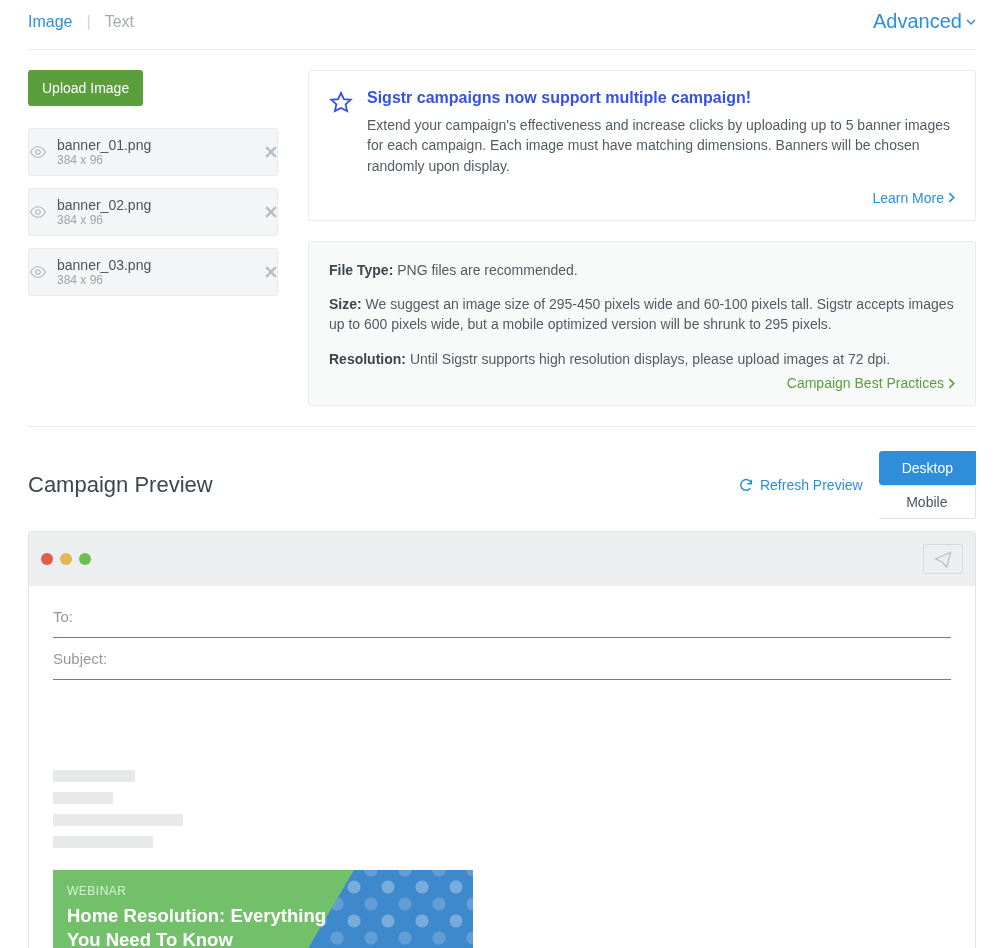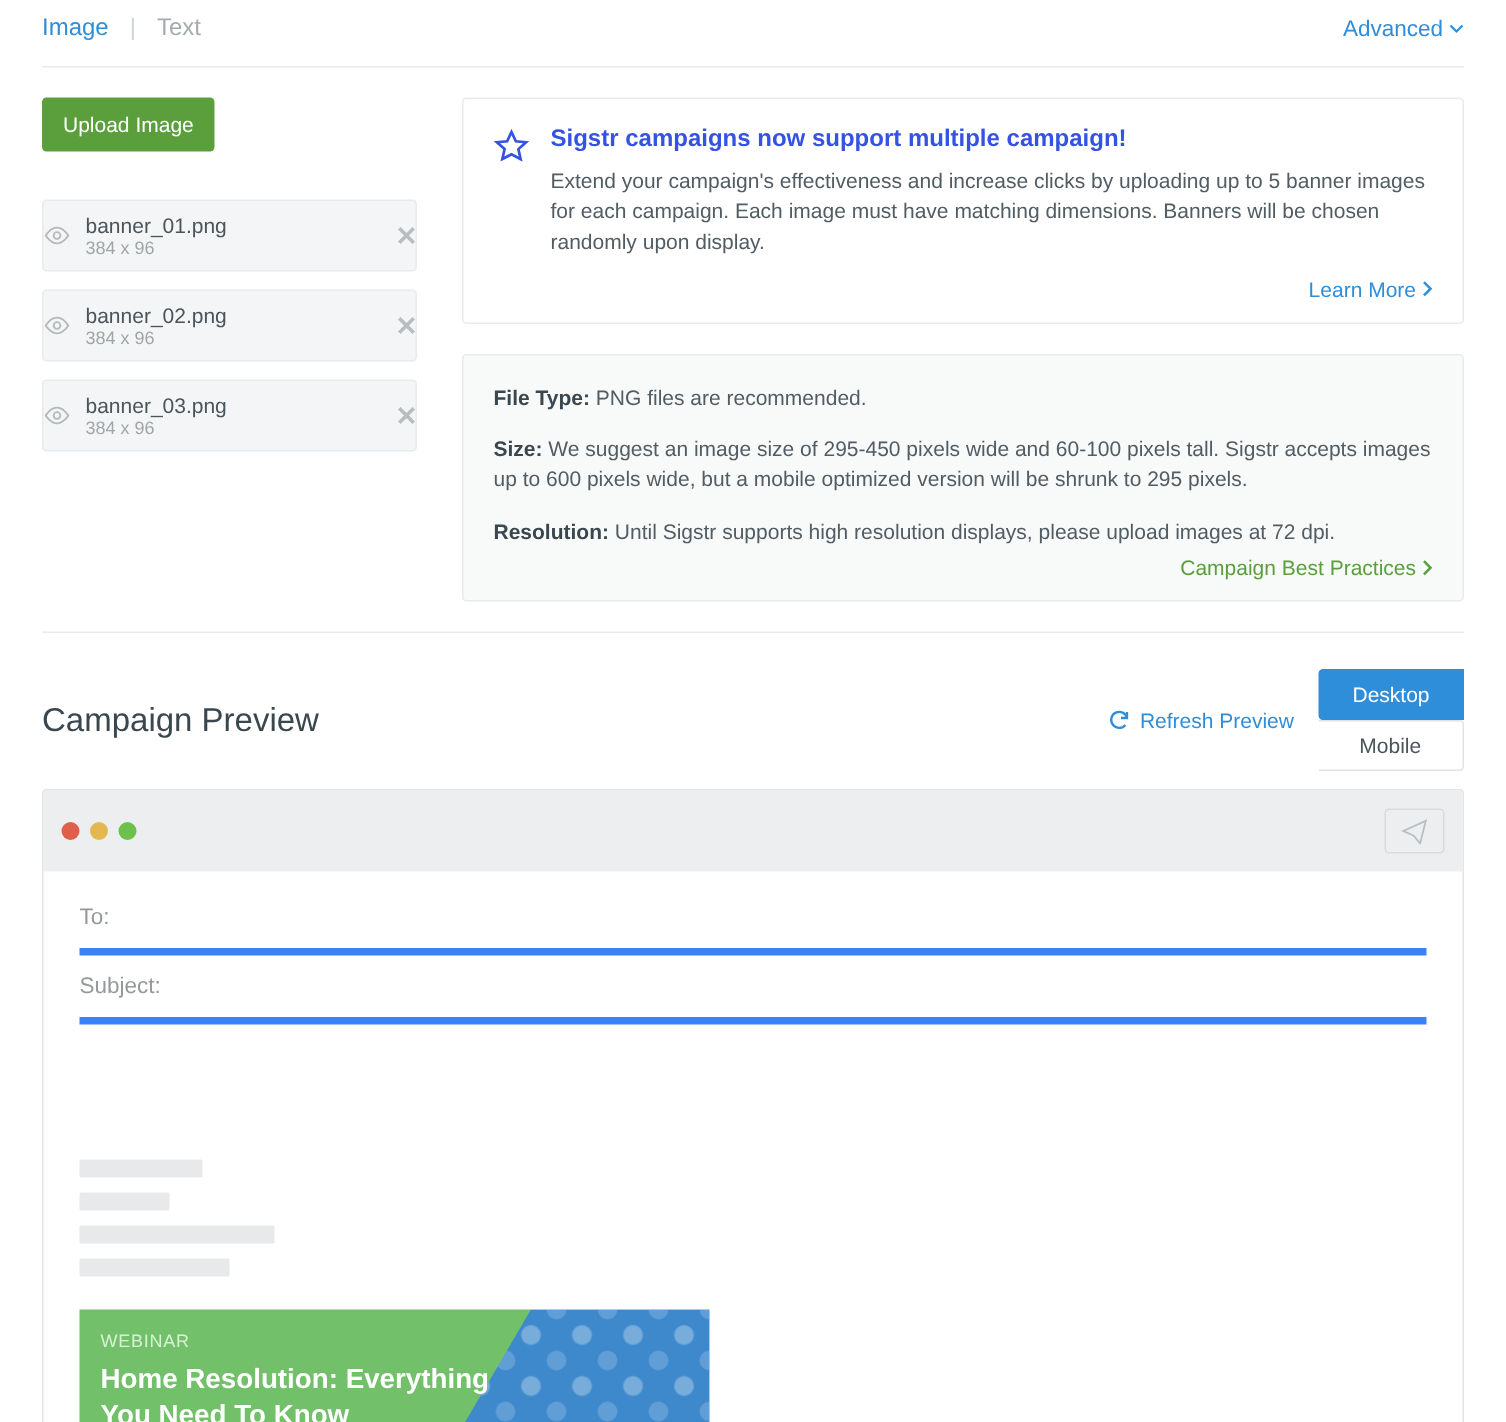--- a/index.html
+++ b/index.html
@@ -19,32 +19,32 @@
     display:flex; align-items:center; justify-content:space-between;
     padding:10px 0 16px 0;
     border-bottom:1px solid #e8eaeb;
     margin-bottom:20px;
     gap:24px;
   }
   .tabs { display:flex; align-items:center; gap:14px; font-size:16px;}
   .tab-active { color:#2f8ed9; font-weight:500; cursor:pointer;}
   .tab-inactive { color:#a6abae; cursor:pointer;}
   .tab-sep { color:#cfd3d5;}
-  .advanced { color:#2f8ed9; font-size:15px; display:flex; align-items:center; gap:4px; cursor:pointer;}
+  .advanced { color:#2f8ed9; font-size:20px; display:flex; align-items:center; gap:4px; cursor:pointer;}
   .chev { width:10px; height:10px;}
 
   
   .twocol { display:flex; gap:30px; }
   .leftcol { width:250px; flex:0 0 250px;}
   .rightcol { flex:1;}
 
   .btn-upload {
     background:#5a9f3c; color:#fff; border:none; border-radius:3px;
     padding:10px 14px; font-size:14px; font-weight:500; cursor:pointer;
-    margin-bottom:32px;
+    margin-bottom:22px;
   }
 
   .file-item {
     background:#f4f5f6; border:1px solid #e8eaeb; border-radius:3px;
     padding:8px 0; display:flex; align-items:center; gap:10px;
     margin-bottom:12px;
   }
   .file-item .eye { width:18px; height:14px; color:#b5b9bb; flex:0 0 auto;}
   .file-item .meta { flex:1;}
   .file-item .meta .fname { color:#4a555b; font-size:14px;}
@@ -82,21 +82,21 @@
   .mailbar { background:#eceeef; padding:12px; display:flex; align-items:center; justify-content:space-between;}
   .dots { display:flex; gap:7px;}
   .dot { width:12px; height:12px; border-radius:50%;}
   .dot-r { background:#e05e4c;}
   .dot-y { background:#e4b850;}
   .dot-g { background:#6dc04c;}
   .sendbox { border:1px solid #d7dbdd; border-radius:3px; width:40px; height:30px; display:flex; align-items:center; justify-content:center; color:#b7bdc0;}
   .sendbox svg { width:18px; height:18px;}
 
   .mailbody { padding:10px 24px 30px 24px;}
-  .mailfield { color:#95999c; padding:12px 0; border-bottom:5px solid #3b82f6; font-size:15px;}
+  .mailfield { color:#95999c; padding:12px 0; border-bottom:1px solid #3b82f6; font-size:15px;}
 
   .sigblock { padding-top:90px;}
   .ph { background:#e7e9ea; height:12px; border-radius:1px; margin-bottom:10px;}
   .ph1 { width:82px;}
   .ph2 { width:60px;}
   .ph3 { width:130px;}
   .ph4 { width:100px;}
 
   .banner {
     margin-top:22px; width:420px; height:87px; position:relative; overflow:hidden;

